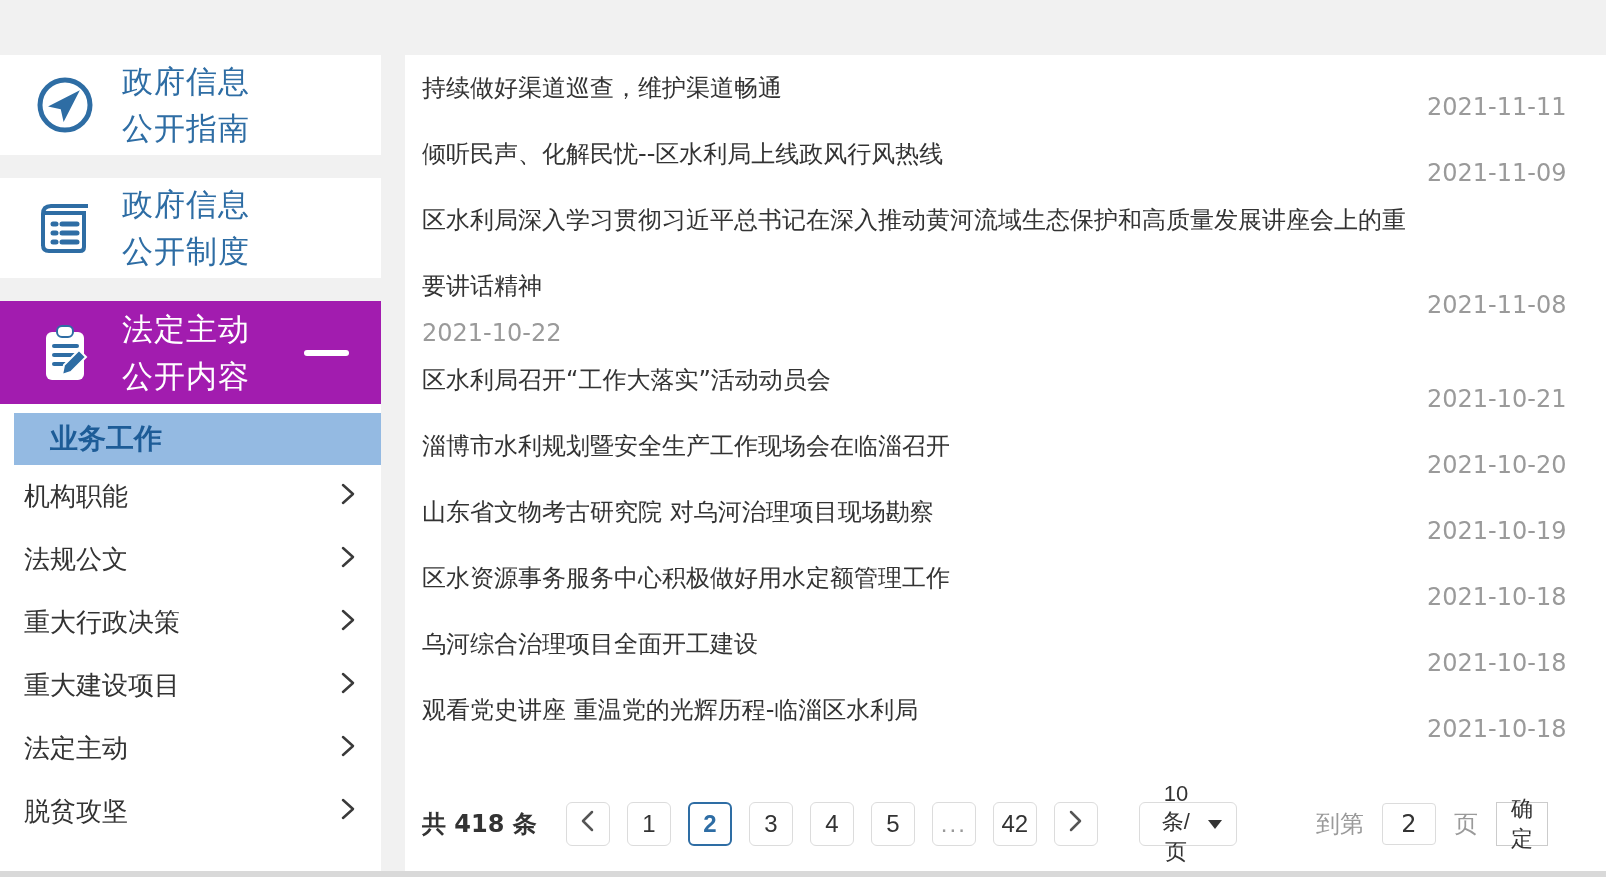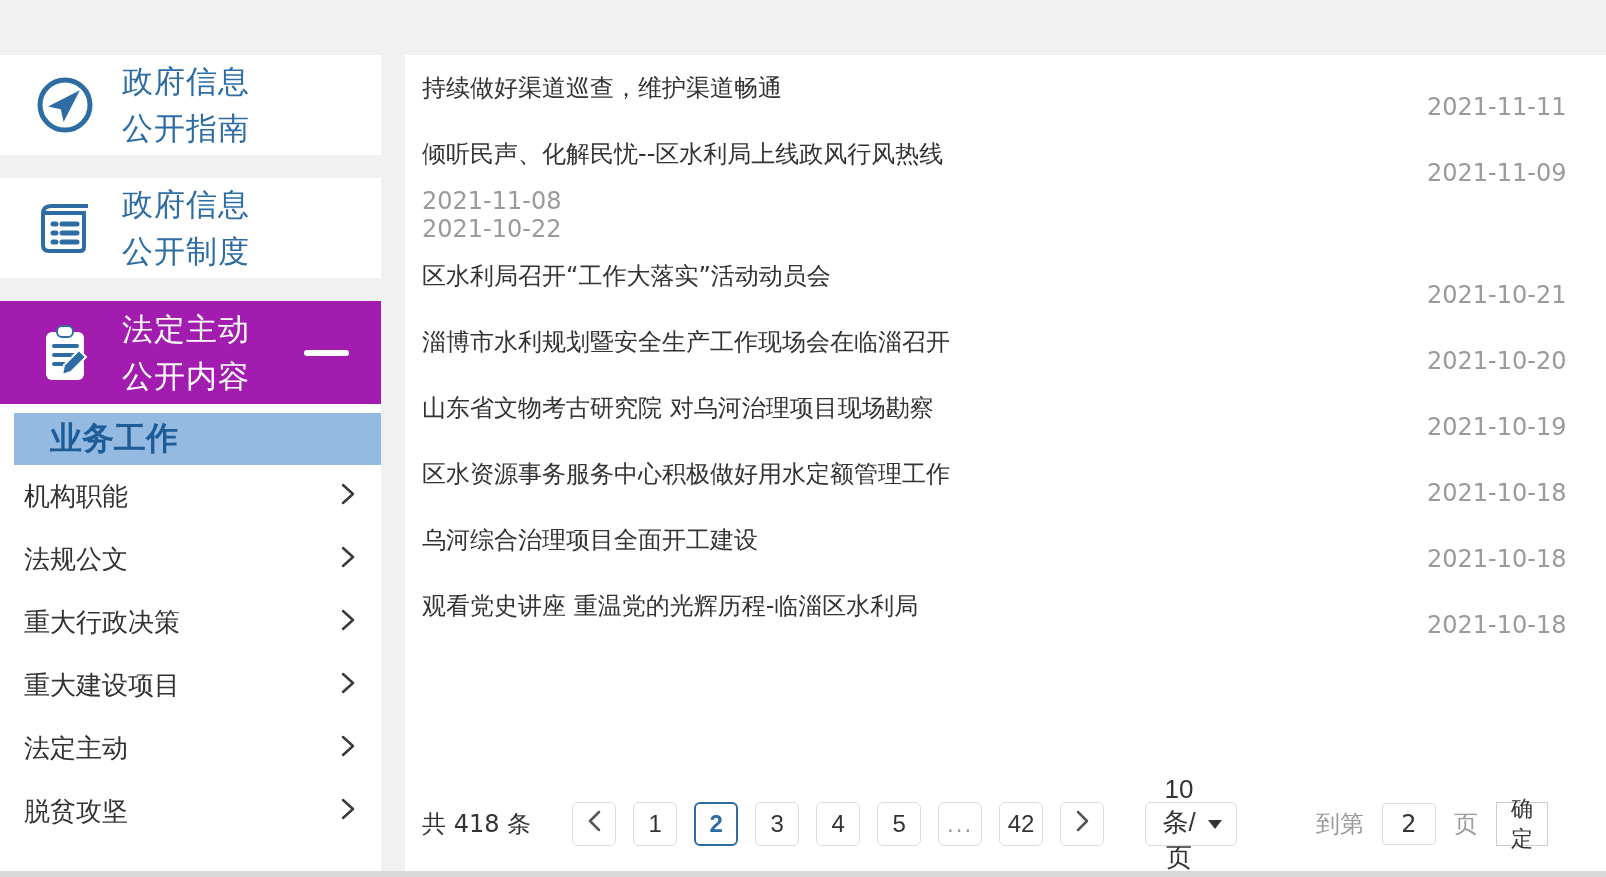--- a/index.html
+++ b/index.html
@@ -31,21 +31,21 @@
   .side-card.active .card-label { color:#ffffff; }
   .minus-bar {
     width:45px; height:6px; background:#ffffff; border-radius:3px;
     margin-left:auto; margin-right:32px;
   }
 
   .side-submenu { background:#ffffff; flex:1; padding-top:9px; }
   .submenu-active-row {
     margin-left:14px; height:52px; background:#94bae2;
     display:flex; align-items:center; padding-left:36px;
-    font-size:32px; font-weight:600; color:#1d5c97; cursor:pointer;
+    font-size:28px; font-weight:600; color:#1d5c97; cursor:pointer;
   }
   .submenu-item {
     height:63px; padding:0 26px 0 24px;
     display:flex; align-items:center; justify-content:space-between;
     font-size:26px; color:#333333; cursor:pointer;
   }
 
   
   .content {
     position:absolute; left:405px; right:0; top:55px; bottom:6px;
@@ -60,33 +60,33 @@
     font-size:24px; line-height:66px; color:#333333;
     word-break:break-all; cursor:pointer;
   }
   .news-date { flex:none; font-size:24px; color:#9a9a9a; }
 
   
   .pagination {
     margin-top:auto; margin-bottom:25px;
     display:flex; align-items:center; gap:17px;
   }
-  .pg-total { font-size:24px; color:#333333; margin-right:24px; white-space:nowrap; }
+  .pg-total { font-size:24px; color:#333333; margin-right:12px; white-space:nowrap;font-weight:bold; }
   .pg-btn {
     min-width:44px; height:44px; padding:0 10px;
     background:#ffffff; border:1px solid #dcdcdc; border-radius:6px;
     display:flex; align-items:center; justify-content:center;
     font-size:24px; color:#333333; cursor:pointer;
   }
   .pg-btn.active {
     border:2px solid #2e6da4; color:#2e6da4; font-weight:bold;
   }
   .pg-btn.ellipsis { color:#9a9a9a; letter-spacing:2px; }
   .pg-size {
-    height:44px; padding:0 14px; gap:10px; font-size:26px;
+    height:44px; padding:0 14px; gap:10px; font-size:22px;
   }
   .caret-down {
     width:0; height:0; border-left:7px solid transparent;
     border-right:7px solid transparent; border-top:9px solid #333333;
   }
   .pg-jump { display:flex; align-items:center; margin-left:62px; gap:0; }
   .pg-jump-label { font-size:24px; color:#9a9a9a; white-space:nowrap; }
   .pg-jump-input {
     width:54px; height:42px; margin:0 18px; text-align:center;
     font-size:24px; color:#333333; border:1px solid #dcdcdc; border-radius:4px;
@@ -211,20 +211,21 @@
 
   <div class="news-row">
     <span class="news-title">持续做好渠道巡查，维护渠道畅通</span>
     <span class="news-date">2021-11-11</span>
   </div>
   <div class="news-row">
     <span class="news-title">倾听民声、化解民忧--区水利局上线政风行风热线</span>
     <span class="news-date">2021-11-09</span>
   </div>
   <div class="news-row">
+    <span class="news-title">区水利局深入学习贯彻习近平总书记在深入推动黄河流域生态保护和高质量发展讲座会上的重要讲话精神</span>
     <span class="news-date">2021-11-08</span>
   </div>
   <div class="news-row">
     <span class="news-date">2021-10-22</span>
   </div>
   <div class="news-row">
     <span class="news-title">区水利局召开“工作大落实”活动动员会</span>
     <span class="news-date">2021-10-21</span>
   </div>
   <div class="news-row">

